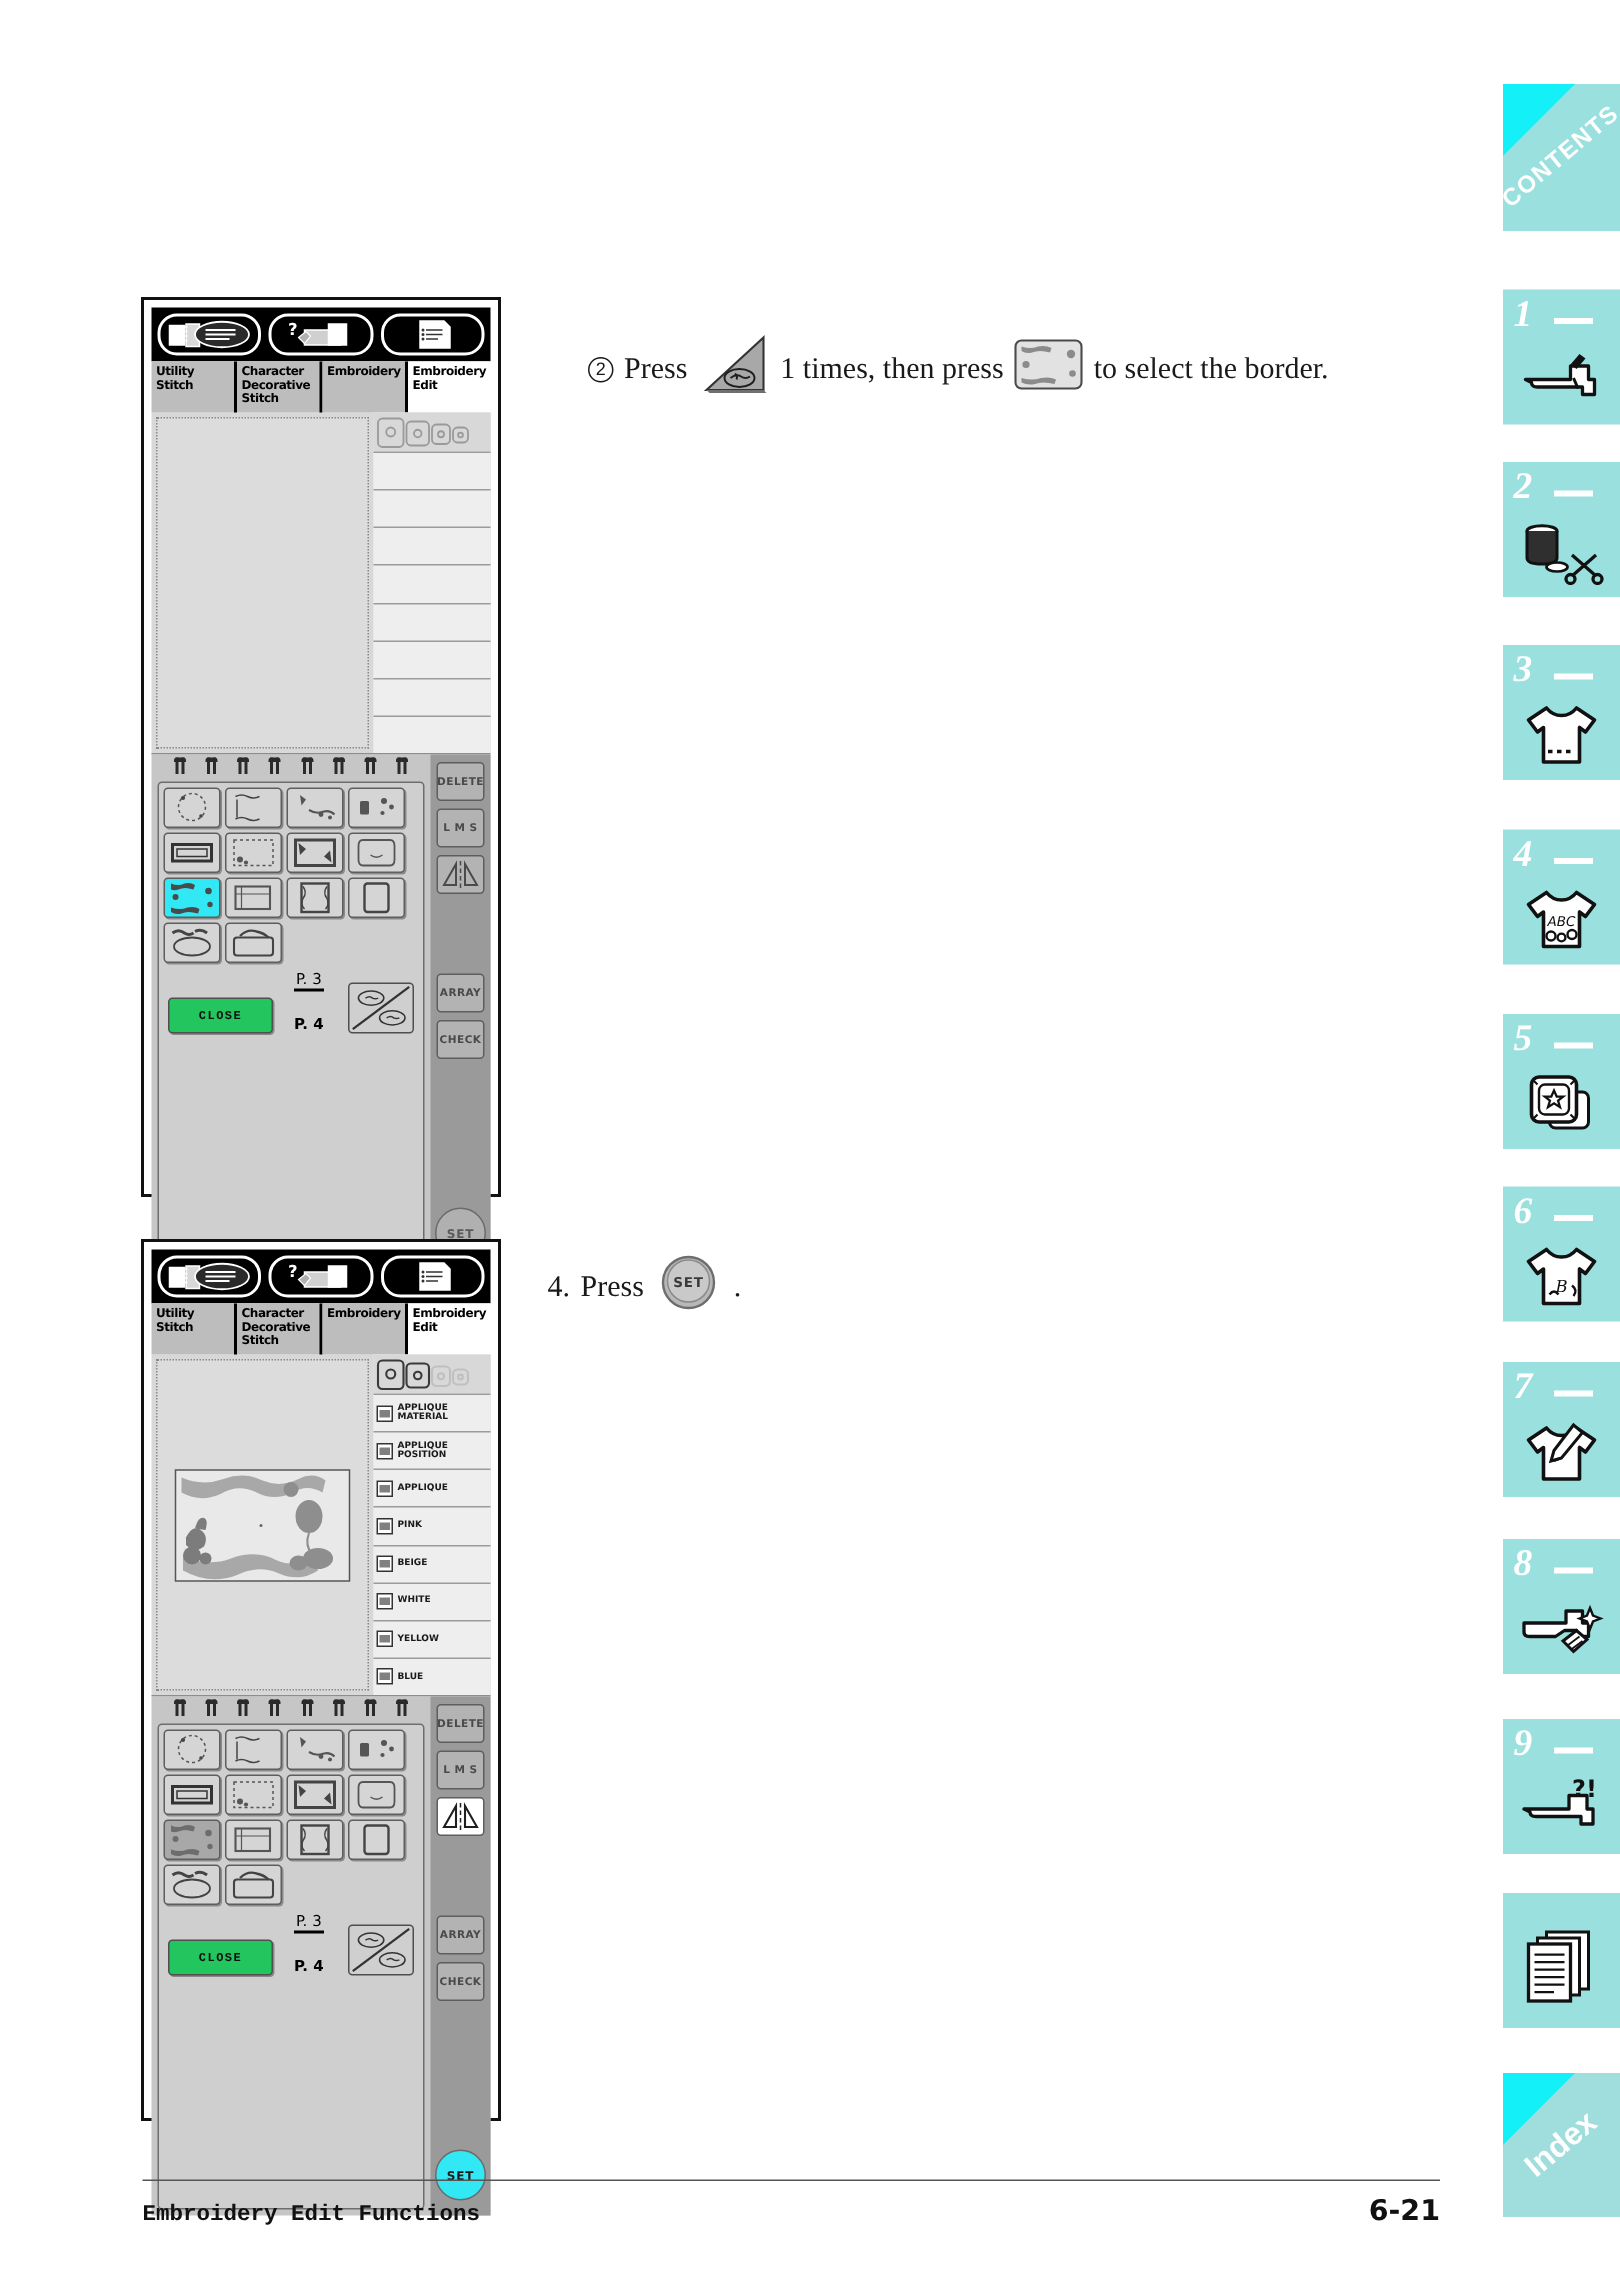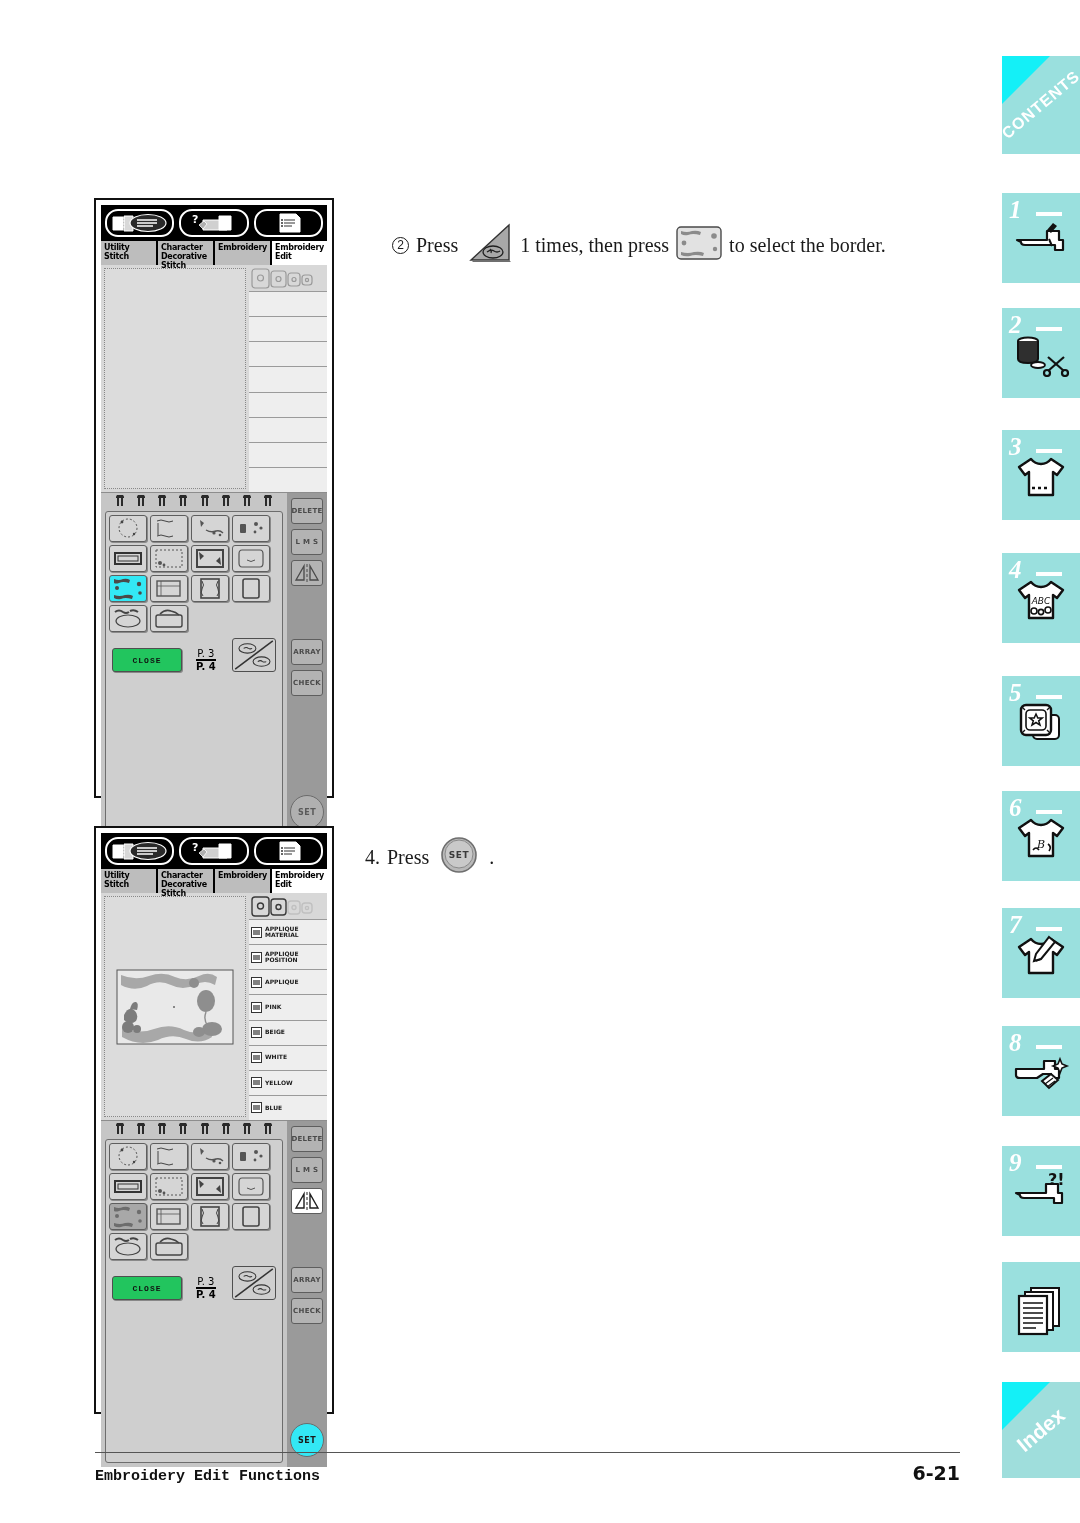--- a/index.html
+++ b/index.html
@@ -29,21 +29,21 @@
     padding:0 4px; gap:5px;
   }
   .topbtn {
     flex:1; height:28px; border:2px solid #fff; border-radius:13px;
     background:#000; display:flex; align-items:center; justify-content:center;
     gap:2px; position:relative;
   }
   .topbtn svg { display:block; }
 
   
-  .tabrow { display:flex; height:24px; background:#fff; }
+  .tabrow { display:flex; height:34px; background:#fff; }
   .tabrow .tab {
     flex:1; background:#bdbdbd; border-right:2px solid #000;
     font-family:"DejaVu Sans", sans-serif;
     font-weight:bold; font-size:8px; line-height:9px;
     color:#000; padding:2px 1px 0 3px; letter-spacing:-0.3px;
   }
   .tabrow .tab.active { background:#ffffff; }
   .tabrow .tab:last-child { border-right:none; }
 
   
@@ -102,21 +102,21 @@
     border-radius:3px; box-shadow:1px 1px 0 #888;
     display:flex; align-items:center; justify-content:center;
     font-family:Liberation Mono, monospace; font-size:8px; font-weight:bold;
     letter-spacing:1px; color:#111;
   }
   .pageind {
     margin-left:14px; text-align:center;
     font-family:"DejaVu Sans", sans-serif; font-size:10px; color:#000;
   }
   .pageind .p-top { font-weight:normal; padding-bottom:0; }
-  .pageind .p-bot { font-weight:bold; border-top:2px solid #000; padding-top:0; }
+  .pageind .p-bot { font-weight:bold; border-top:2px solid #000; padding-top:17px; }
   .flipbtn {
     margin-left:auto; width:44px; height:34px; position:relative;
     background:#cfcfcf; border:1px solid #4f4f4f; border-radius:3px; overflow:hidden;
   }
   .flipbtn .diag { position:absolute; left:0; top:0; width:100%; height:100%; }
 
   
   .patright { width:40px; background:#9a9a9a; display:flex; flex-direction:column;
               align-items:center; padding-top:5px; gap:5px; }
   .sidebtn {
@@ -173,21 +173,21 @@
     position:absolute; left:34px; top:19px; width:26px; height:4px; background:#ffffff;
   }
   .ttab .diagtxt {
     position:absolute; left:0; top:0; width:100%; height:100%;
     display:flex; align-items:center; justify-content:center;
     font-family:"Liberation Sans", sans-serif; font-weight:bold;
     color:#ffffff; letter-spacing:1px;
     transform:rotate(-40deg);
   }
   .ttab .ticon {
-    position:absolute; left:0; right:0; bottom:21px;
+    position:absolute; left:0; right:0; bottom:8px;
     display:flex; align-items:center; justify-content:center;
   }
 
   
   .footer {
     position:absolute; left:95px; right:120px; bottom:38px;
     border-top:1.5px solid #555; padding-top:9px;
     display:flex; justify-content:space-between; align-items:baseline;
   }
   .footer .ftitle {

